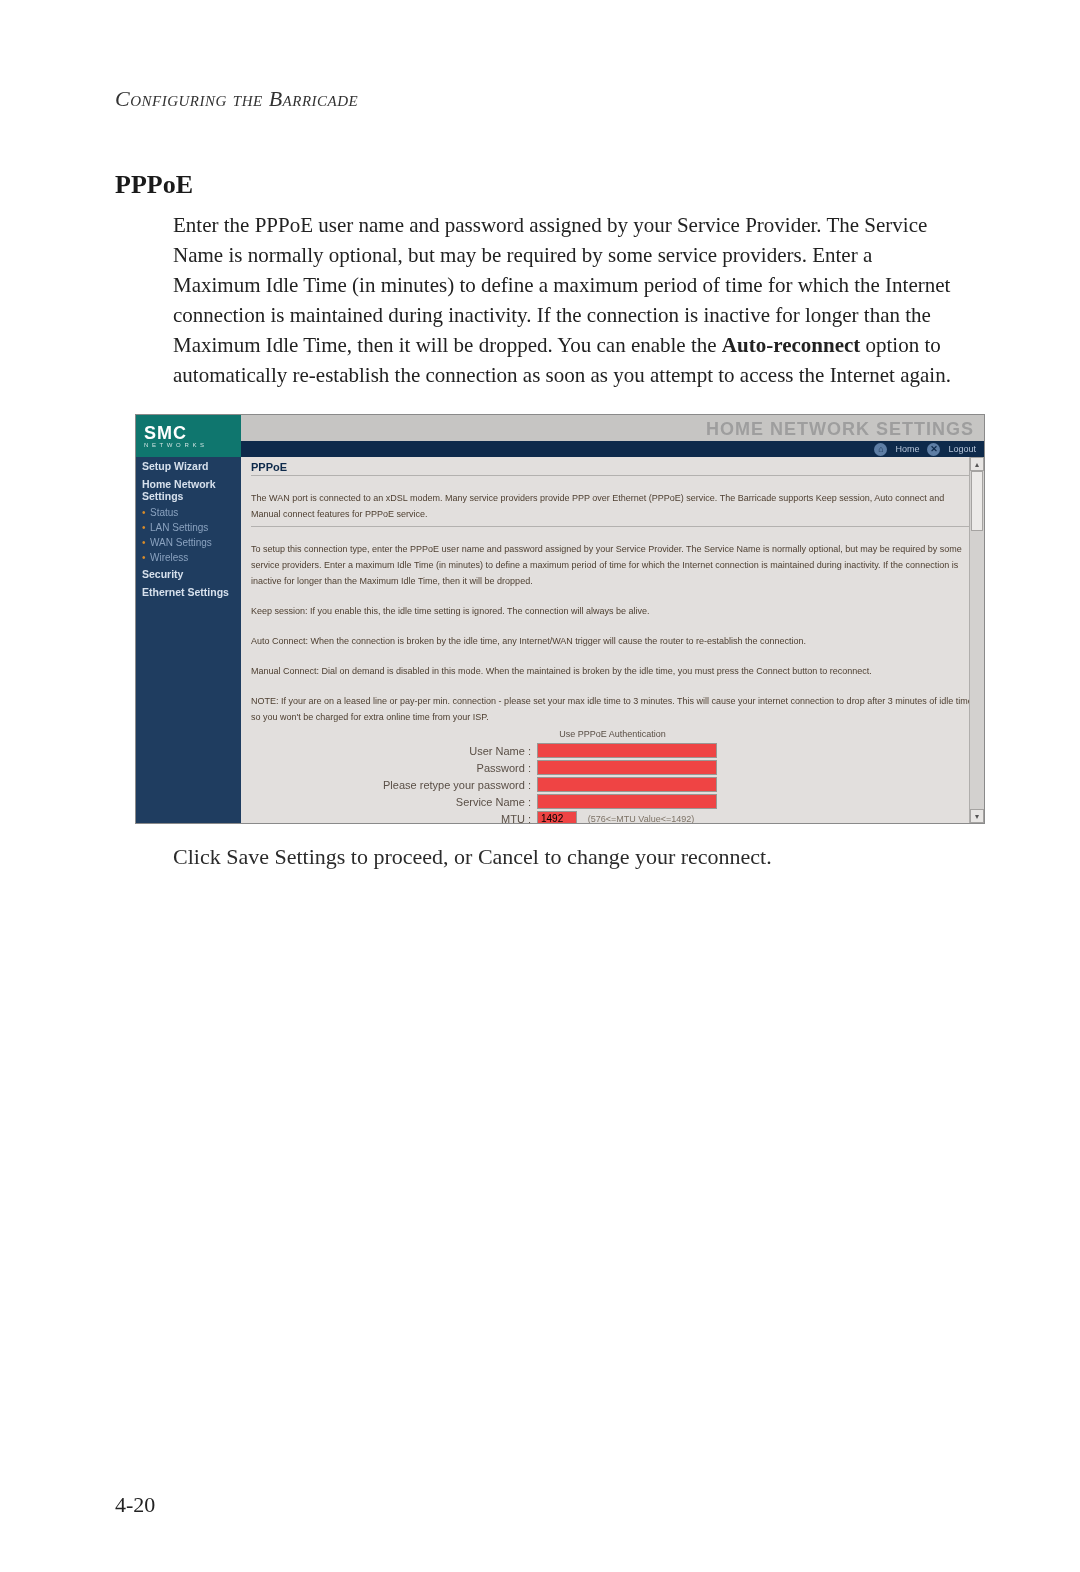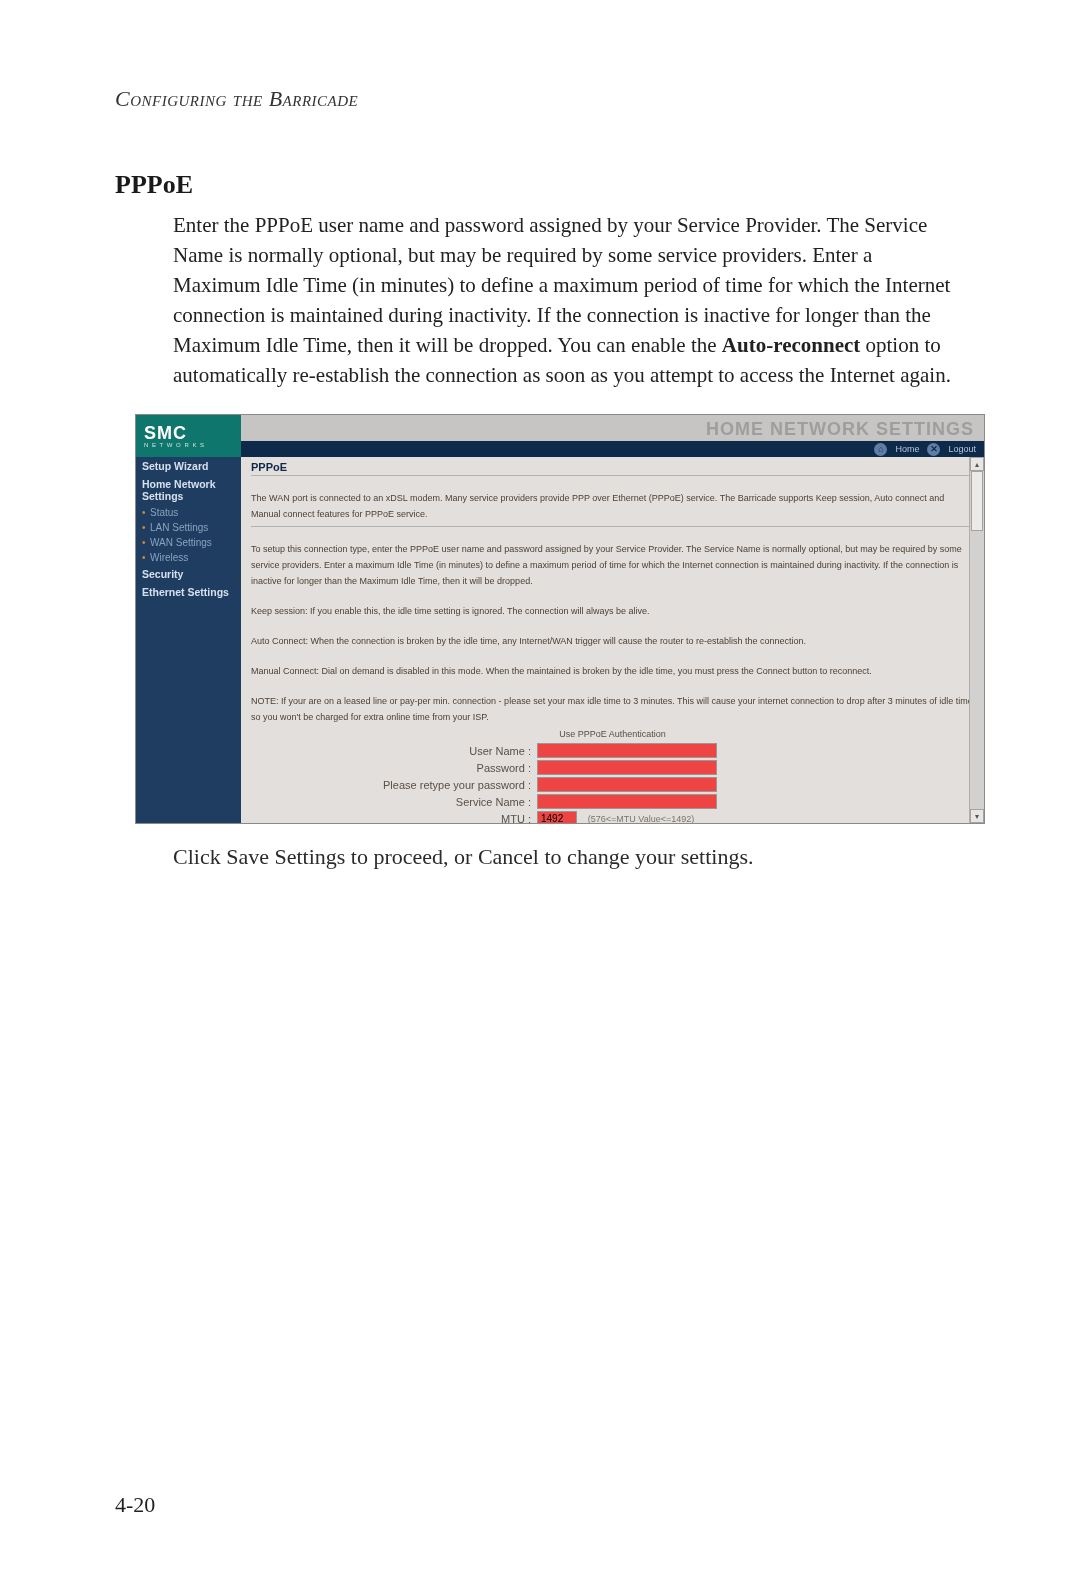--- a/index.html
+++ b/index.html
@@ -350,17 +350,17 @@
           <div class="track">
             <div class="thumb"></div>
           </div>
           <div class="arrow">▾</div>
         </div>
       </div>
     </div>
   </div>
 
   <p class="footer-text">
-    <span>Click </span><span class="b">Save Settings</span><span> to proceed, or </span><span class="b">Cancel</span><span> to change your settings.</span>
+    <span>Click </span><span class="b">Save Settings</span><span> to proceed, or </span><span class="b">Cancel</span><span> to change your reconnect.</span>
   </p>
 
   <div class="page-num">4-20</div>
 </div>
 
 </body></html>

